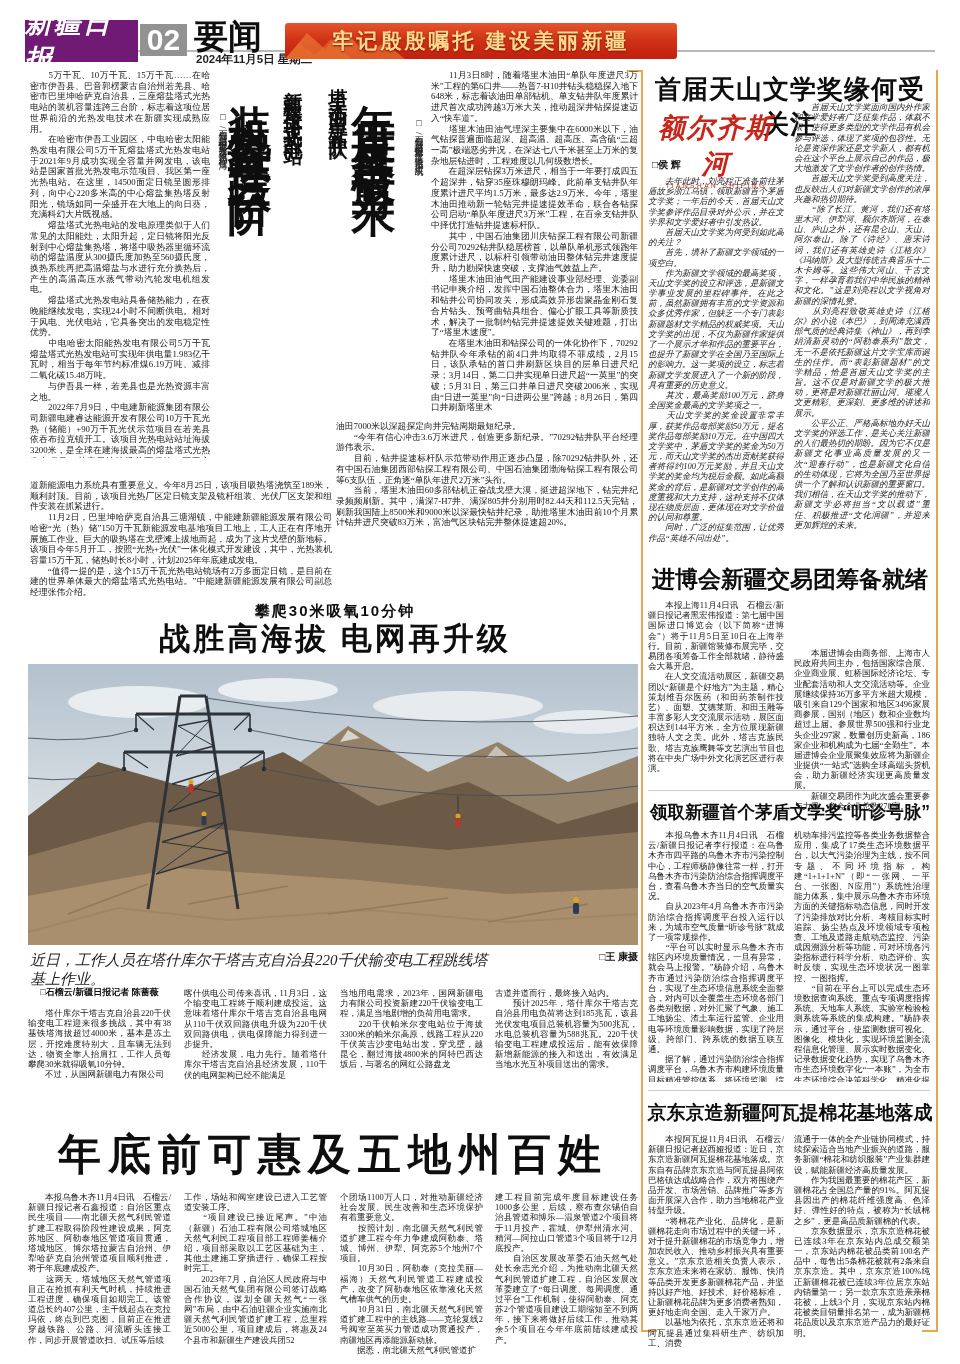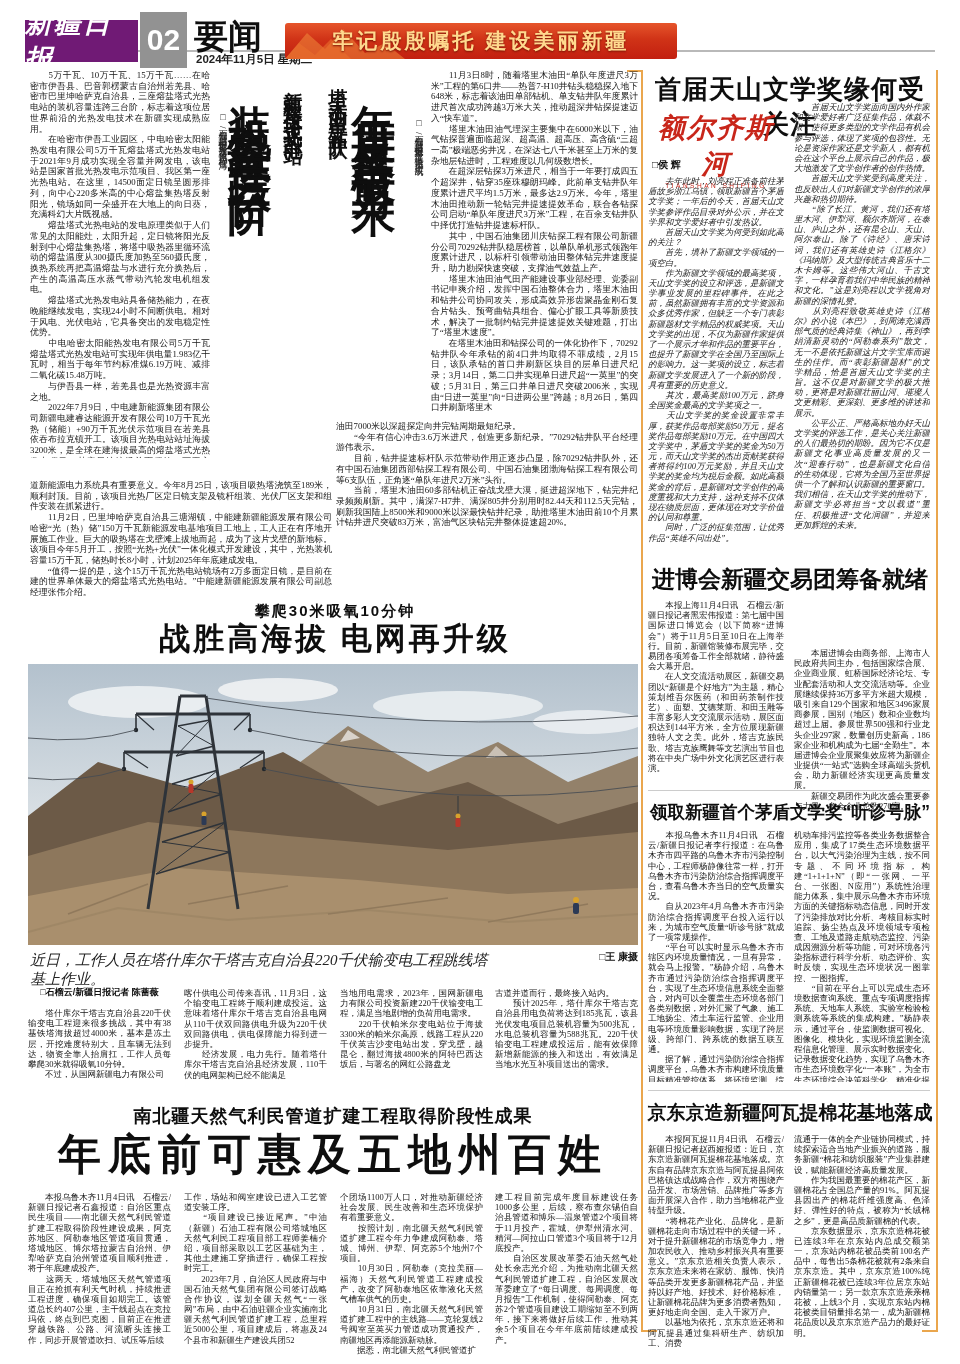--- a/index.html
+++ b/index.html
@@ -32,21 +32,21 @@
 </style>
 </head>
 <body>
 
 <div id="page">
 
   <div class="abs rule" style="left:55px;top:50px;width:880px;height:2px;"></div>
   <div class="abs mast" style="left:25px;top:20px;width:113px;height:42px;">
     <span>新疆日报</span>
   </div>
-  <div class="abs pgno" style="left:140px;top:12px;width:47px;height:56px;">
+  <div class="abs pgno" style="left:140px;top:24px;width:47px;height:32px;">
     <span>02</span>
   </div>
   <div class="abs hl" style="left:194px;top:14px;font-size:34px;">要闻</div>
   <div class="abs" style="left:196px;top:52px;font-family:'Liberation Sans',sans-serif;font-size:11.5px;color:#222;font-weight:bold;">2024年11月5日 星期二</div>
   <div class="abs banner" style="left:285px;top:23px;width:392px;height:36px;">
     <svg class="abs" style="left:0;top:0;" width="120" height="36" viewBox="0 0 120 36">
       <polygon points="0,36 22,10 40,26 58,6 80,30 100,20 120,36" fill="#f08a3c" opacity="0.55"></polygon>
       <polygon points="0,36 14,20 30,32 46,16 66,36" fill="#e96f2d" opacity="0.6"></polygon>
     </svg>
     <span class="txt">牢记殷殷嘱托 建设美丽新疆</span>
@@ -151,34 +151,33 @@
   <div class="abs hl" style="left:28px;top:986px;width:143px;font-size:9px;text-align:center;">□石榴云/新疆日报记者 陈蔷薇</div>
   <div class="abs bodytext sz2" style="left:28px;top:1008px;width:143px;height:128px;">　　塔什库尔干塔吉克自治县220千伏输变电工程迎来很多挑战，其中有38基铁塔海拔超过4000米，基本是冻土层，开挖难度特别大，且车辆无法到达，物资全靠人抬肩扛，工作人员每攀爬30米就得吸氧10分钟。
 　　不过，从国网新疆电力有限公司</div>
   <div class="abs bodytext sz2" style="left:184px;top:988px;width:143px;height:148px;">喀什供电公司传来喜讯，11月3日，这个输变电工程终于顺利建成投运。这意味着塔什库尔干塔吉克自治县电网从110千伏双回路供电升级为220千伏双回路供电，供电保障能力得到进一步提升。
 　　经济发展，电力先行。随着塔什库尔干塔吉克自治县经济发展，110千伏的电网架构已经不能满足</div>
   <div class="abs bodytext sz2" style="left:340px;top:988px;width:143px;height:148px;">当地用电需求，2023年，国网新疆电力有限公司投资新建220千伏输变电工程，满足当地剧增的负荷用电需求。
 　　220千伏帕米尔变电站位于海拔3300米的帕米尔高原，线路工程从220千伏英吉沙变电站出发，穿戈壁，越昆仑，翻过海拔4800米的阿特巴西达坂后，与著名的网红公路盘龙</div>
   <div class="abs bodytext sz2" style="left:495px;top:988px;width:143px;height:148px;">古道并道而行，最终接入站内。
 　　预计2025年，塔什库尔干塔吉克自治县用电负荷将达到185兆瓦，该县光伏发电项目总装机容量为500兆瓦，水电总装机容量为588兆瓦。220千伏输变电工程建成投运后，能有效保障新增新能源的接入和送出，有效满足当地水光互补项目送出的需求。</div>
 
-  <div class="abs hl ctr" style="left:28px;top:1104px;width:610px;font-size:18px;font-weight:600;letter-spacing:1px;">南北疆天然气利民管道扩建工程取得阶段性成果</div>
   <div class="abs hl ctr" style="left:28px;top:1126px;width:610px;font-size:43px;letter-spacing:7px;">年底前可惠及五地州百姓</div>
   <div class="abs bodytext sz2" style="left:28px;top:1192px;width:143px;height:168px;">　　本报乌鲁木齐11月4日讯　石榴云/新疆日报记者石鑫报道：自治区重点民生项目——南北疆天然气利民管道扩建工程取得阶段性建设成果，阿克苏地区、阿勒泰地区管道项目贯通，塔城地区、博尔塔拉蒙古自治州、伊犁哈萨克自治州管道项目顺利推进，将于年底建成投产。
 　　这两天，塔城地区天然气管道项目正在抢抓有利天气时机，持续推进工程进度，确保项目如期完工。该管道总长约407公里，主干线起点在克拉玛依，终点到巴克图，目前正在推进穿越铁路、公路、河流断头连接工作，同步开展管道吹扫、试压等后续</div>
   <div class="abs bodytext sz2" style="left:184px;top:1192px;width:143px;height:168px;">工作，场站和阀室建设已进入工艺管道安装工序。
 　　“项目建设已接近尾声。”中油（新疆）石油工程有限公司塔城地区天然气利民工程项目部工程师姜楠介绍，项目部采取以工艺区基础为主，其他土建施工穿插进行，确保工程按时完工。
 　　2023年7月，自治区人民政府与中国石油天然气集团有限公司签订战略合作协议，谋划全疆天然气“一张网”布局，由中石油驻疆企业实施南北疆天然气利民管道扩建工程，总里程近5000公里，项目建成后，将惠及24个县市和新疆生产建设兵团52</div>
   <div class="abs bodytext sz2" style="left:340px;top:1192px;width:143px;height:168px;">个团场1100万人口，对推动新疆经济社会发展、民生改善和生态环境保护有着重要意义。
 　　按照计划，南北疆天然气利民管道扩建工程今年力争建成阿勒泰、塔城、博州、伊犁、阿克苏5个地州7个项目。
 　　10月30日，阿勒泰（克拉美丽—福海）天然气利民管道工程建成投产，改变了阿勒泰地区依靠液化天然气槽车供气的历史。
 　　10月31日，南北疆天然气利民管道扩建工程中的主线路——克轮复线2号阀室至英买力管道成功贯通投产，南疆地区再添能源新动脉。
 　　据悉，南北疆天然气利民管道扩</div>
   <div class="abs bodytext sz2" style="left:495px;top:1192px;width:143px;height:168px;">建工程目前完成年度目标建设任务1000多公里，后续，察布查尔锡伯自治县管道和博乐—温泉管道2个项目将于11月投产，霍城、伊犁州清水河、精河—阿拉山口管道3个项目将于12月底投产。
-　　自治区发展改革委石油天然气处处长余志光介绍，为推动南北疆天然气利民管道扩建工程，自治区发展改革委建立了“每日调度、每周调度、每月报告”工作机制，使得阿勒泰、阿克苏2个管道项目建设工期缩短至不到两年，接下来将做好后续工作，推动其余5个项目在今年年底前陆续建成投产。</div>
+　　自治区发展改革委石油天然气处处长余志光介绍，为推动南北疆天然气利民管道扩建工程，自治区发展改革委建立了“每日调度、每周调度、通过平台”工作机制，使得阿勒泰、阿克苏2个管道项目建设工期缩短至不到两年，接下来将做好后续工作，推动其余5个项目在今年年底前陆续建成投产。</div>
 
   <div class="abs hl ctr" style="left:646px;top:72px;width:288px;font-size:26px;letter-spacing:1px;">首届天山文学奖缘何受关注</div>
   <div class="abs ctr" style="left:648px;top:110px;width:136px;">
     <div class="logo-red">额尔齐斯河</div>
     <div class="logo-sub">TIANSHAN SHIPING</div>
   </div>
   <div class="abs hl" style="left:652px;top:158px;font-size:10px;">□侯 辉</div>
   <div class="abs bodytext sz2 kai" style="left:648px;top:176px;width:136px;height:382px;">　　去年此时，刘亮程正准备前往茅盾故乡浙江乌镇，领取新疆首个茅盾文学奖；一年后的今天，首届天山文学奖参评作品目录对外公示，并在文学界和文学爱好者中引发热议。
 　　首届天山文学奖为何受到如此高的关注？
 　　首先，填补了新疆文学领域的一项空白。

